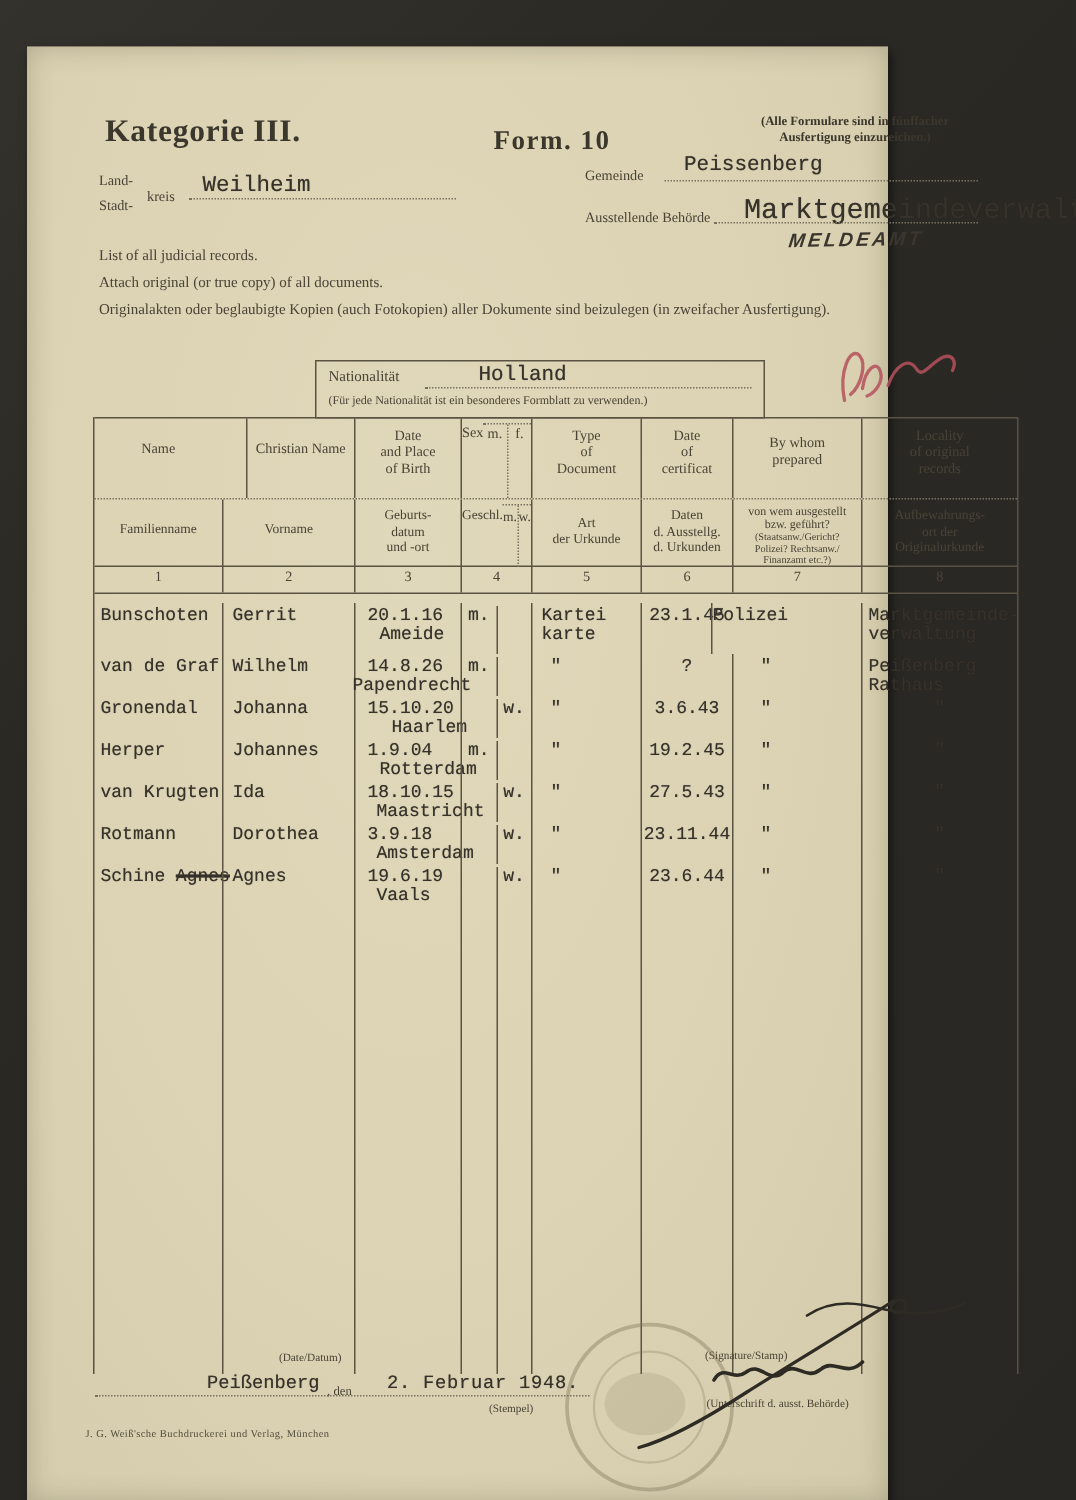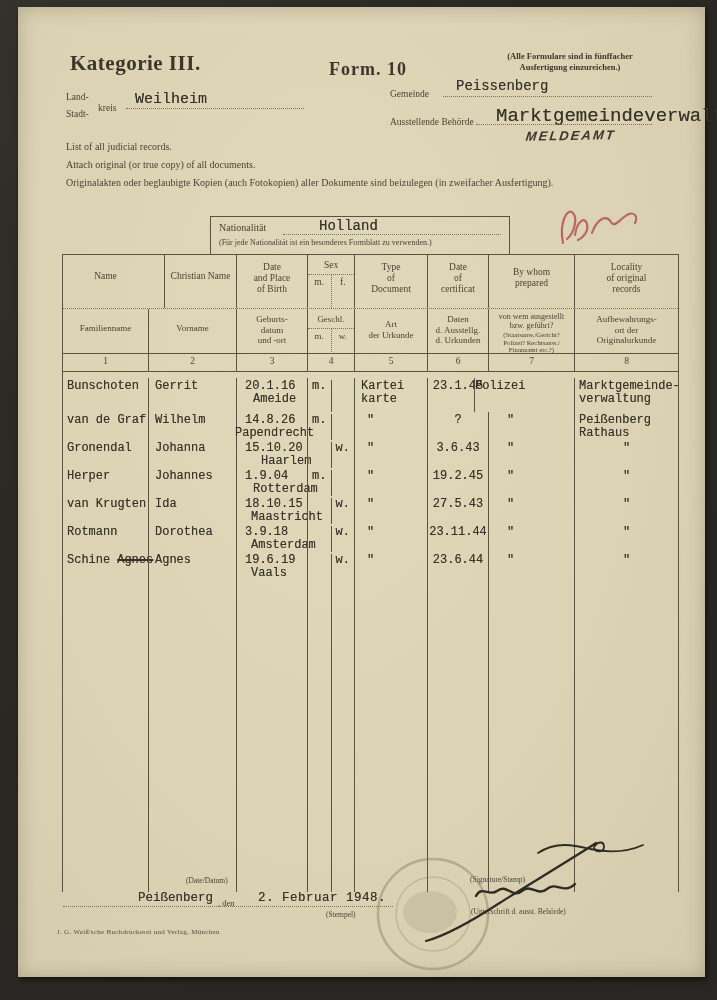--- a/index.html
+++ b/index.html
@@ -11,21 +11,21 @@
     --dot:#7a7260;
     --type:#36312a;
     --red:#b04f58;
     --stamp:rgba(125,115,88,.45);
   }
   html,body{margin:0;padding:0;}
   body{width:717px;height:1000px;background:var(--frame);position:relative;overflow:hidden;
        font-family:"Liberation Serif", serif;}
   .scan{position:absolute;inset:0;background:
         linear-gradient(135deg,#34322c 0%,#2b2924 30%,#292723 100%);}
-  .paper{position:absolute;left:18px;top:7px;width:687px;height:970px;
+  .paper{position:absolute;left:18px;top:31px;width:574px;height:970px;
          background:radial-gradient(ellipse at 45% 35%, #e0d8ba 0%, #dbd3b3 55%, #d3cbab 100%);
          box-shadow:inset 0 0 18px rgba(60,50,30,.25), 2px 3px 6px rgba(0,0,0,.55);
          color:var(--ink);}
   .abs{position:absolute;}
   .ml{white-space:pre-line;}
   .typed{font-family:"Liberation Mono", monospace;color:var(--type);
          text-shadow:0 0 .5px rgba(40,35,25,.55);}
   .dotline{border-bottom:1.5px dotted var(--dot);height:0;}
   .small{font-size:7.5px;color:var(--ink);}
   .struck{text-decoration:line-through;text-decoration-thickness:1.5px;margin-left:7px;}
@@ -45,21 +45,21 @@
   .grid{display:grid;grid-template-columns:85px 88px 71px 47px 73px 61px 86px 1fr;}
   .grid > div{border-left:1px solid var(--line);min-width:0;}
   .grid > div:first-child{border-left:none;}
   .th-en{height:53px;border-top:1.2px solid var(--line);border-bottom:1.2px dotted var(--dot);}
   .th-de{height:44px;border-bottom:1.1px solid var(--line);}
   .th-num{height:17px;border-bottom:1.2px solid var(--line);}
   .hc{font-size:9.5px;text-align:center;padding-top:7px;line-height:11px;color:var(--ink);}
   .hc-de{font-size:9px;padding-top:5px;line-height:10.5px;}
   .hc-tiny{font-size:6.8px;line-height:7.5px;display:block;margin-top:1px;}
   .numc{font-size:9.5px;text-align:center;padding-top:2px;color:var(--ink);}
-  .sexcell{display:flex;flex-direction:column;padding-top:0 !important;}
+  .sexcell{display:flex;flex-direction:row;padding-top:0 !important;}
   .sexcell .top{padding-top:5px;}
   .sexhalves{display:flex;flex:1;margin-top:3px;border-top:1px dotted var(--dot);}
   .sexhalves div{width:50%;padding-top:2px;}
   .sexhalves div:first-child{border-right:1px dotted var(--dot);}
   .trow{height:28px;font-size:12px;}
   .trow .typedcell{font-family:"Liberation Mono",monospace;color:var(--type);line-height:13px;padding-top:2px;
                    text-shadow:0 0 .5px rgba(40,35,25,.5);}
   .bsex{display:flex;}
   .bsex div{width:50%;text-align:center;}
   .bsex div:first-child{border-right:1px solid var(--line);height:100%;}

